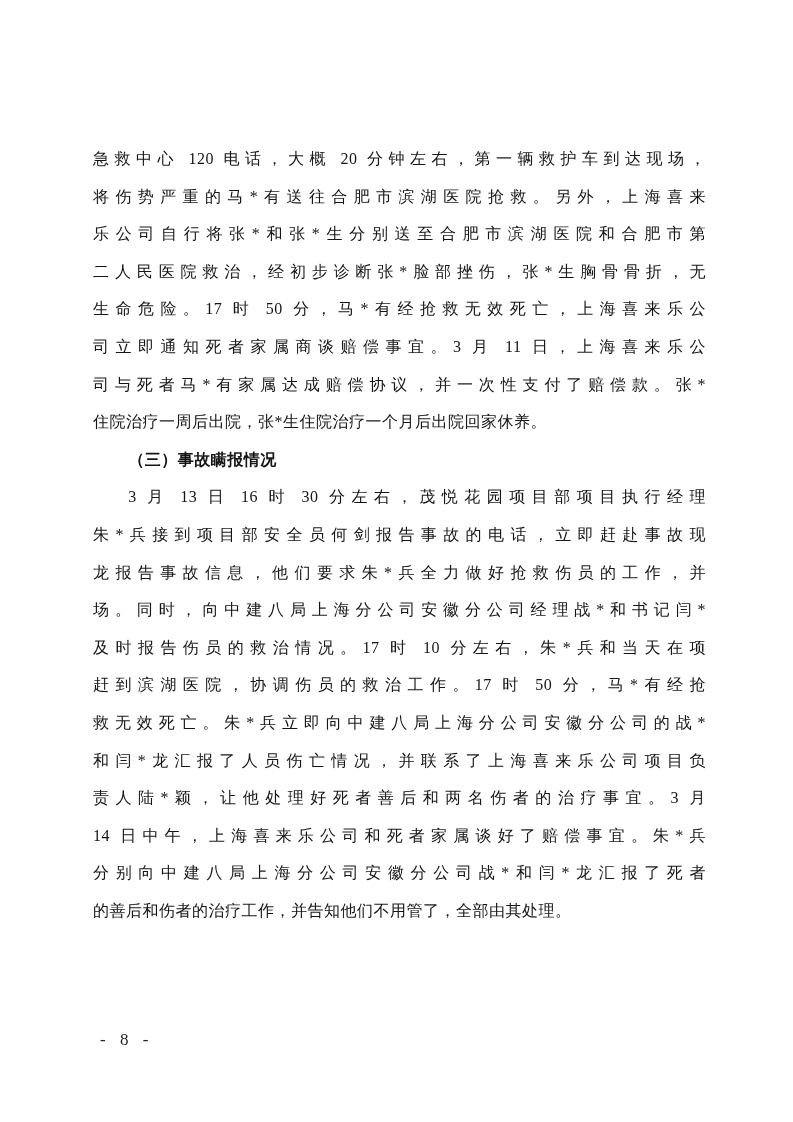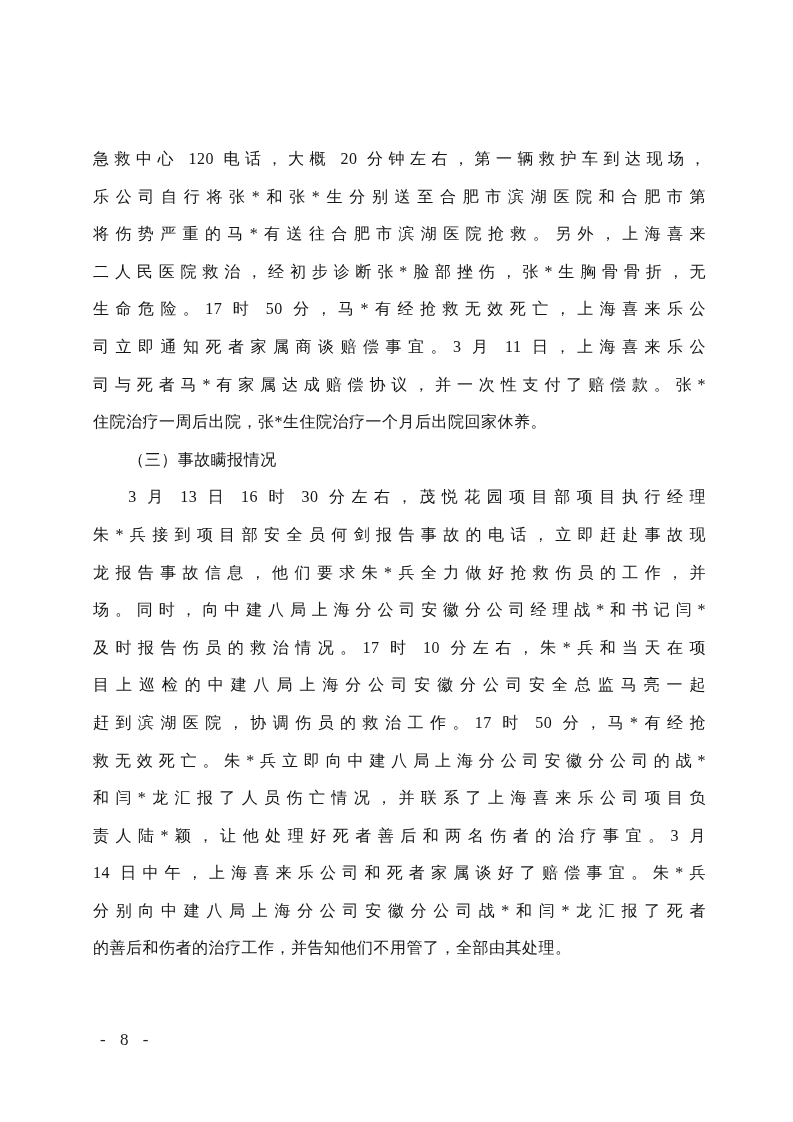--- a/index.html
+++ b/index.html
@@ -36,52 +36,51 @@
     text-justify: inter-character;
     letter-spacing: 0.5px;
   }
   .line.para-end {
     text-align-last: left;
   }
   .line.indent {
     text-indent: 2.2em;
   }
   .line.heading {
-    font-weight: normal;
+    font-weight: bold;
     text-align-last: left;
   }
   .page-number {
     position: absolute;
     left: 100px;
     top: 1030px;
     font-size: 17px;
     letter-spacing: 5px;
     color: #222222;
   }
 </style>
 </head>
 <body>
 
 <div class="doc-page">
   <div class="text-column">
     <div class="line">急救中心 120 电话，大概 20 分钟左右，第一辆救护车到达现场，</div>
+    <div class="line">将伤势严重的马*有送往合肥市滨湖医院抢救。另外，上海喜来</div>
     <div class="line">乐公司自行将张*和张*生分别送至合肥市滨湖医院和合肥市第</div>
-    <div class="line">将伤势严重的马*有送往合肥市滨湖医院抢救。另外，上海喜来</div>
     <div class="line">二人民医院救治，经初步诊断张*脸部挫伤，张*生胸骨骨折，无</div>
     <div class="line">生命危险。17 时 50 分，马*有经抢救无效死亡，上海喜来乐公</div>
     <div class="line">司立即通知死者家属商谈赔偿事宜。3 月 11 日，上海喜来乐公</div>
     <div class="line">司与死者马*有家属达成赔偿协议，并一次性支付了赔偿款。张*</div>
     <div class="line para-end">住院治疗一周后出院，张*生住院治疗一个月后出院回家休养。</div>
     <div class="line heading indent">（三）事故瞒报情况</div>
     <div class="line indent">3 月 13 日 16 时 30 分左右，茂悦花园项目部项目执行经理</div>
     <div class="line">朱*兵接到项目部安全员何剑报告事故的电话，立即赶赴事故现</div>
     <div class="line">龙报告事故信息，他们要求朱*兵全力做好抢救伤员的工作，并</div>
     <div class="line">场。同时，向中建八局上海分公司安徽分公司经理战*和书记闫*</div>
     <div class="line">及时报告伤员的救治情况。17 时 10 分左右，朱*兵和当天在项</div>
-    <div class="line">目上巡检的中建八局上海分公司安徽分公司安全总监马亮一起</div>
     <div class="line">赶到滨湖医院，协调伤员的救治工作。17 时 50 分，马*有经抢</div>
     <div class="line">救无效死亡。朱*兵立即向中建八局上海分公司安徽分公司的战*</div>
     <div class="line">和闫*龙汇报了人员伤亡情况，并联系了上海喜来乐公司项目负</div>
     <div class="line">责人陆*颖，让他处理好死者善后和两名伤者的治疗事宜。3 月</div>
     <div class="line">14 日中午，上海喜来乐公司和死者家属谈好了赔偿事宜。朱*兵</div>
     <div class="line">分别向中建八局上海分公司安徽分公司战*和闫*龙汇报了死者</div>
     <div class="line para-end">的善后和伤者的治疗工作，并告知他们不用管了，全部由其处理。</div>
   </div>
   <div class="page-number">- 8 -</div>
 </div>

